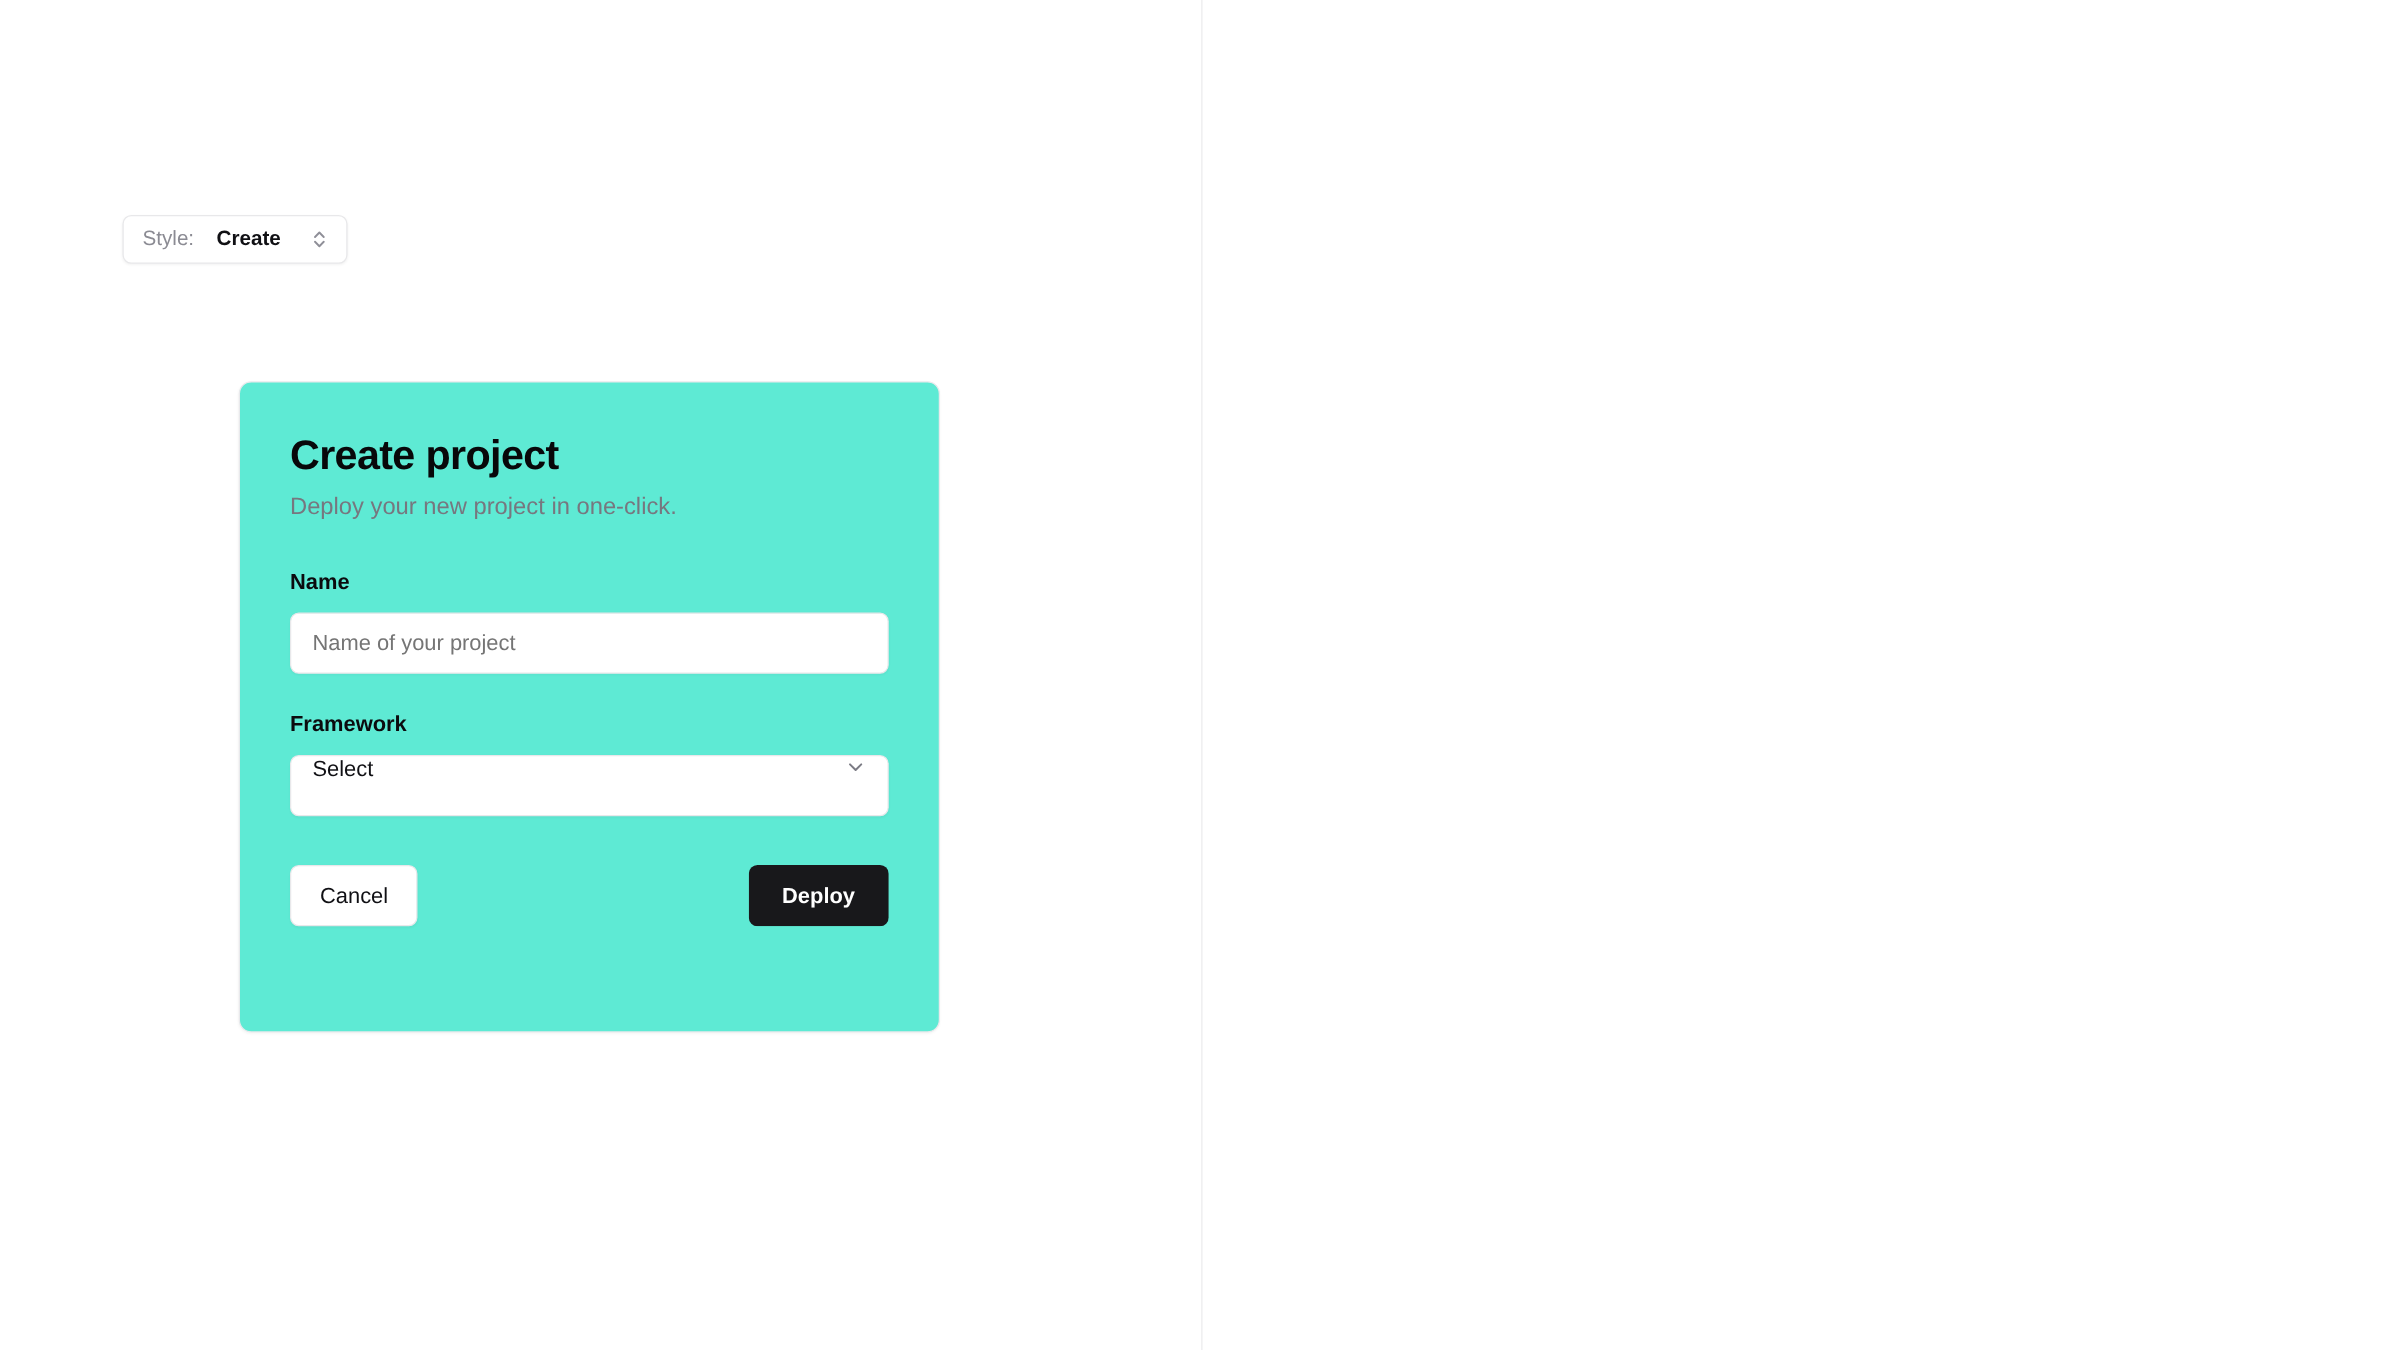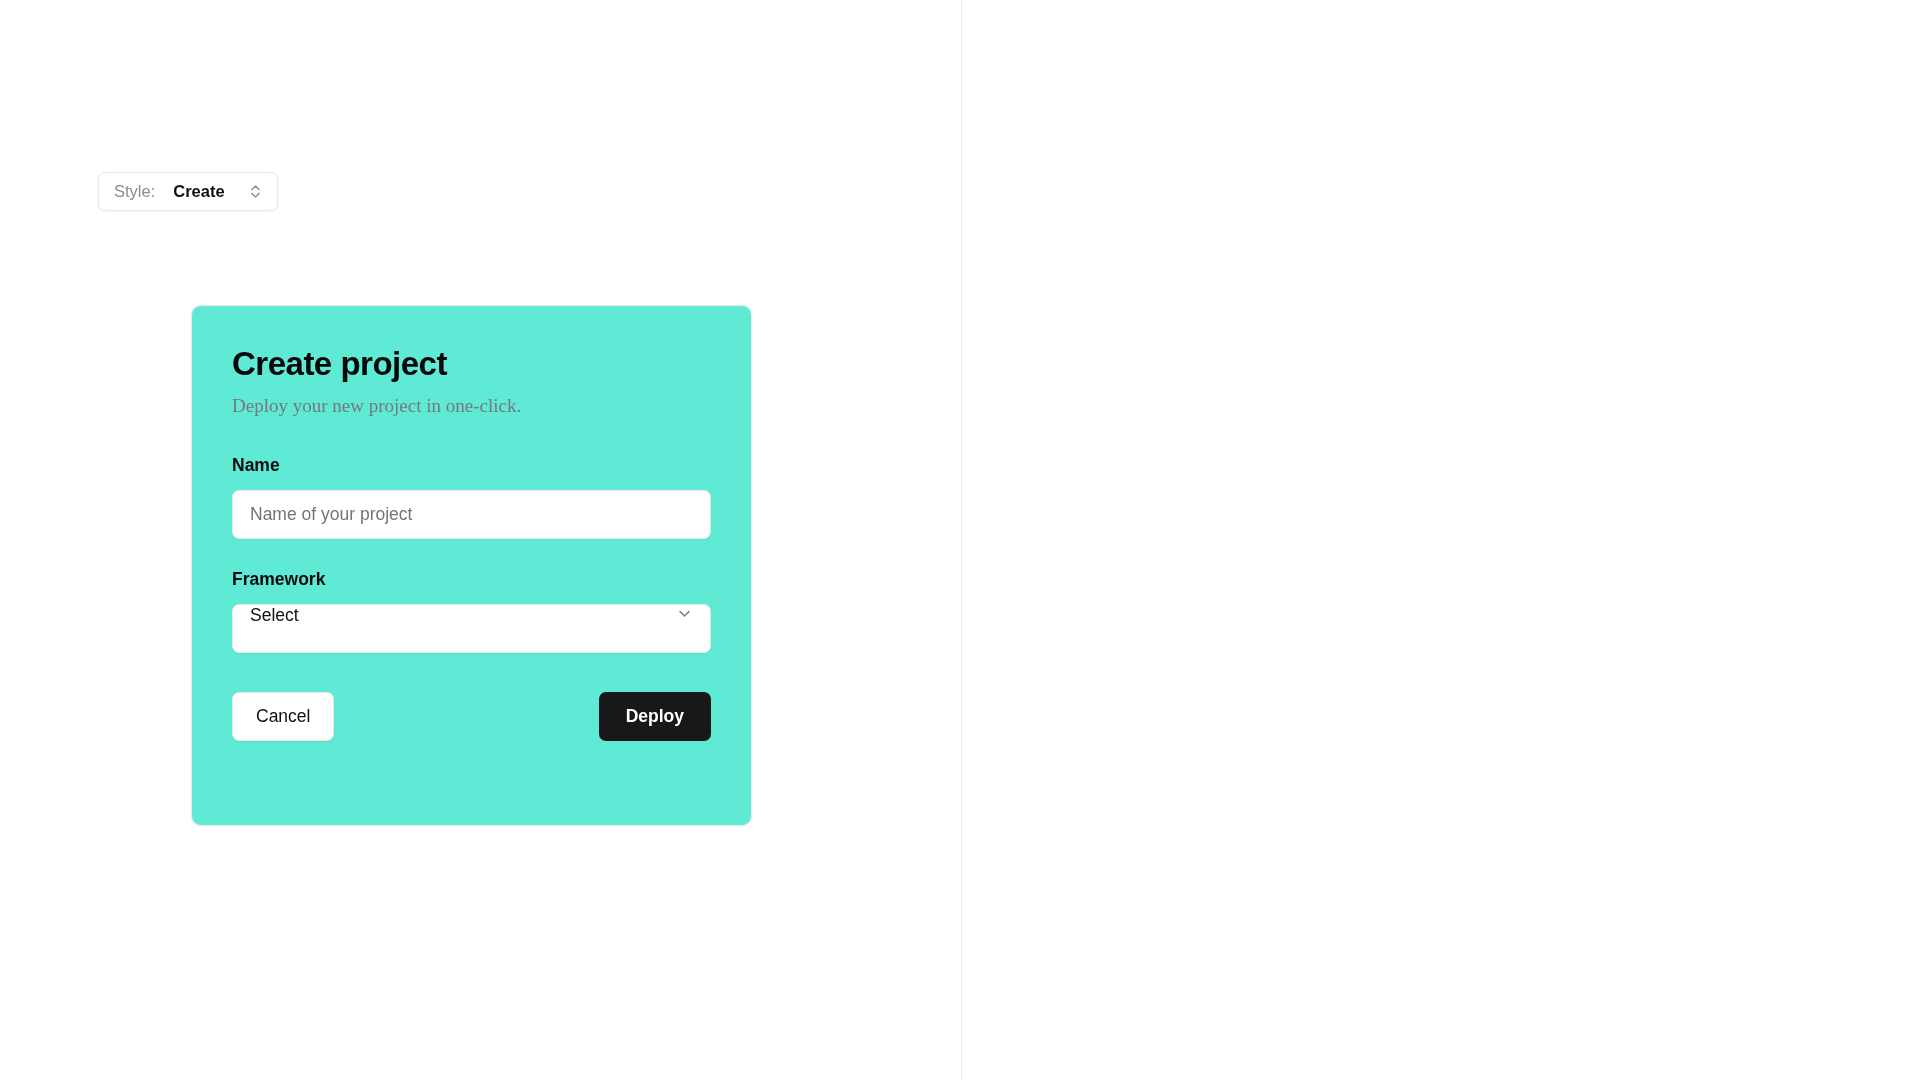--- a/index.html
+++ b/index.html
@@ -95,21 +95,21 @@
 
   .card-title {
     color: #08080a;
     letter-spacing: -0.5px;
   }
   .card-default .card-title { font-size: 33px; font-weight: 700; line-height: 1.1; }
 
   .card-desc {
     color: #77777f;
   }
-  .card-default .card-desc { font-size: 19px; margin-top: 13px; font-family: Liberation Serif, serif; }
+  .card-default .card-desc { font-size: 19px; margin-top: 13px; }
 
   .field-label {
     display: block;
     color: #0b0b0e;
     font-weight: 600;
   }
   .card-default .field-label { font-size: 17.5px; }
 
   .text-input {
     display: flex;

